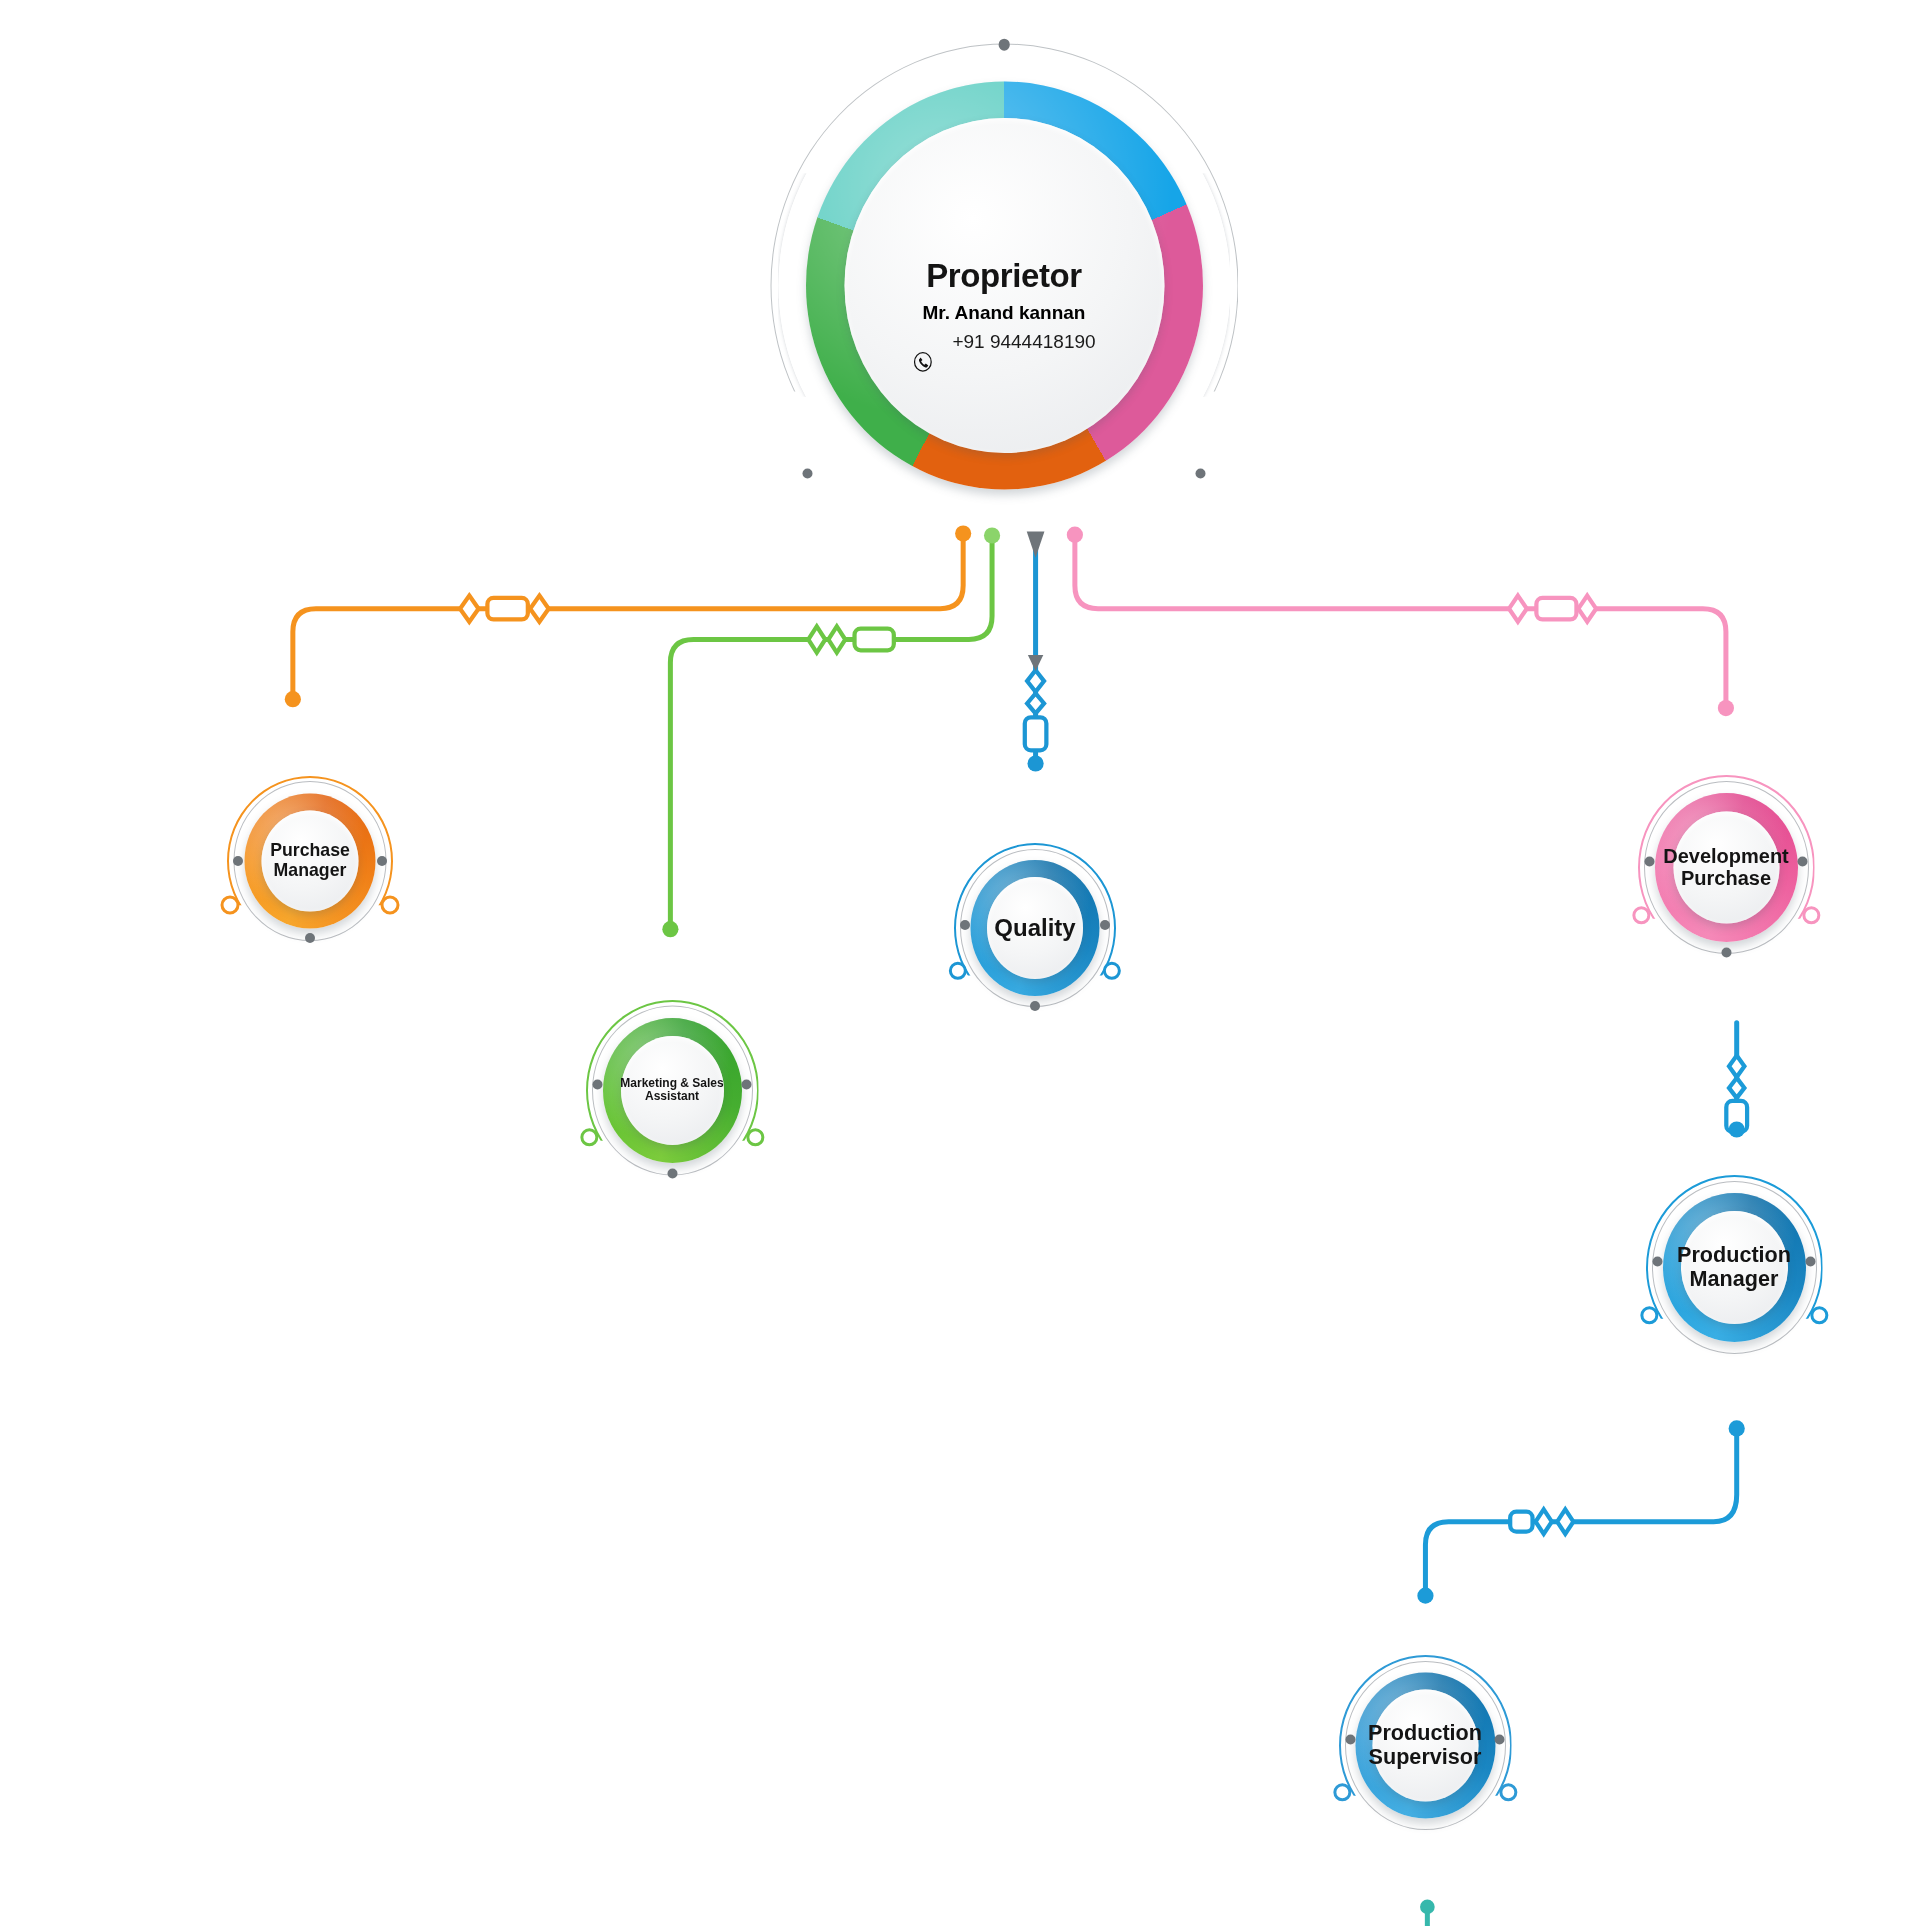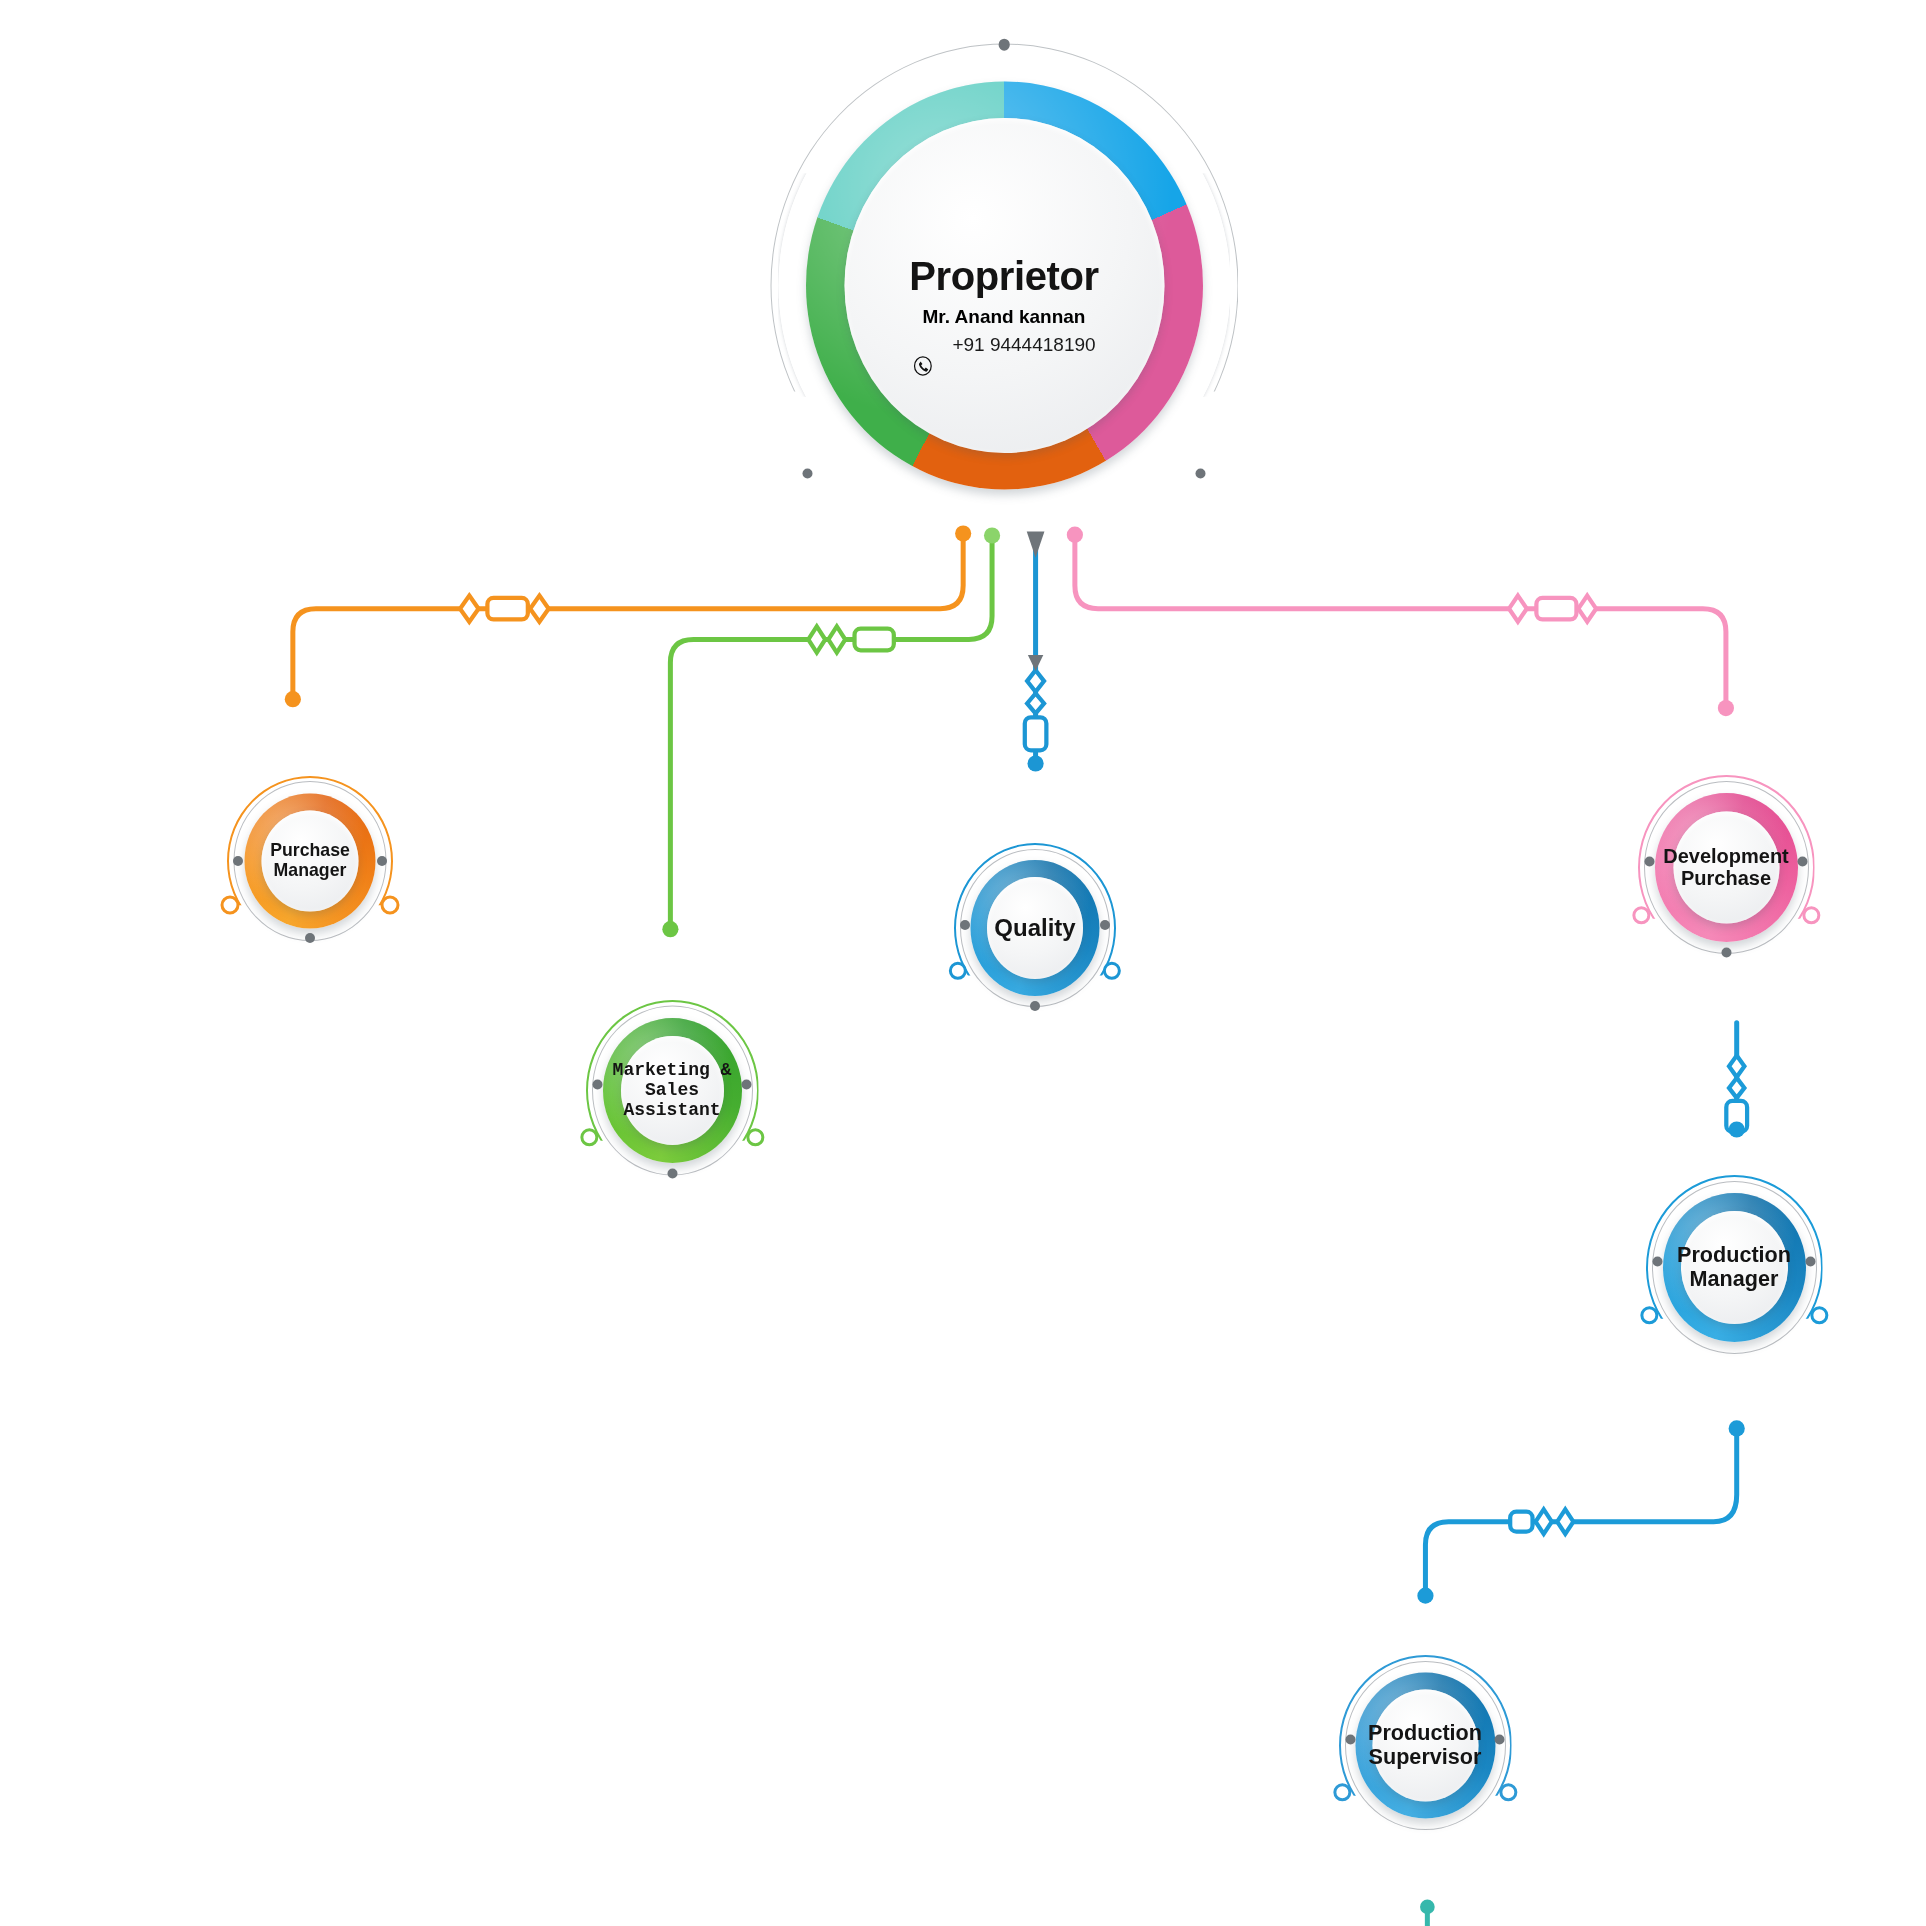--- a/index.html
+++ b/index.html
@@ -25,21 +25,21 @@
 
   
   .deco{position:absolute;left:50%;top:50%;transform:translate(-50%,-50%);
         border-radius:50%;pointer-events:none;}
   .greyarc{border:1.2px solid #9aa0a6;opacity:.85;}
   .gdot{position:absolute;width:10px;height:10px;border-radius:50%;
         background:#6e7479;transform:translate(-50%,-50%);}
   .odot{position:absolute;border-radius:50%;background:#fff;
         transform:translate(-50%,-50%);}
 
-  .proprietor-title{font-size:40px;letter-spacing:-0.4px;}
+  .proprietor-title{font-size:33px;letter-spacing:-0.4px;}
   .proprietor-sub{font-size:19px;font-weight:bold;color:#000000;}
   .proprietor-phone{font-size:19px;font-weight:normal;color:#1a1a1a;
                     display:flex;align-items:center;justify-content:center;gap:20px;}
   .phone-ico{display:inline-block;width:20px;height:20px;}
 </style>
 </head>
 <body>
 
 <div id="stage">
 
@@ -174,21 +174,21 @@
     <div class="deco" style="width:169px;height:177px;border:2.7px solid #6CC644;
                 clip-path:polygon(0 0,100% 0,100% 78%,0 78%);"></div>
     <div class="disc ring" style="width:139px;height:145px;
                 background:conic-gradient(from 190deg,#7CCB3C 0deg,#5CBF30 80deg,#2E9E2C 180deg,#46AE30 275deg,#7CCB3C 360deg);"></div>
     <div class="disc plate" style="width:103px;height:109px;"></div>
     <div class="gdot" style="left:10px;top:47%;"></div>
     <div class="gdot" style="left:159px;top:47%;"></div>
     <div class="gdot" style="left:50%;top:172px;"></div>
     <div class="odot" style="left:1.5px;top:136px;width:12.3px;height:12.3px;border:3.1px solid #6CC644;"></div>
     <div class="odot" style="left:168px;top:136px;width:12.3px;height:12.3px;border:3.1px solid #6CC644;"></div>
-    <div class="label" style="font-size:18px;font-family:Liberation Mono, monospace;">Marketing &amp; Sales
+    <div class="label" style="font-size:12px;">Marketing &amp; Sales
 Assistant</div>
   </div>
 
   <div class="node" style="left:1035px;top:928px;width:158px;height:166px;">
     <div class="deco greyarc" style="width:148px;height:156px;border-color:#aeb2b6;border-width:1.2px;"></div>
     <div class="deco" style="width:158px;height:166px;border:2.7px solid #1C96D4;
                 clip-path:polygon(0 0,100% 0,100% 78%,0 78%);"></div>
     <div class="disc ring" style="width:129px;height:136px;
                 background:conic-gradient(from 195deg,#37A9E0 0deg,#1C96D4 85deg,#0F6FA8 180deg,#1A86C2 275deg,#37A9E0 360deg);"></div>
     <div class="disc plate" style="width:96px;height:102px;"></div>

